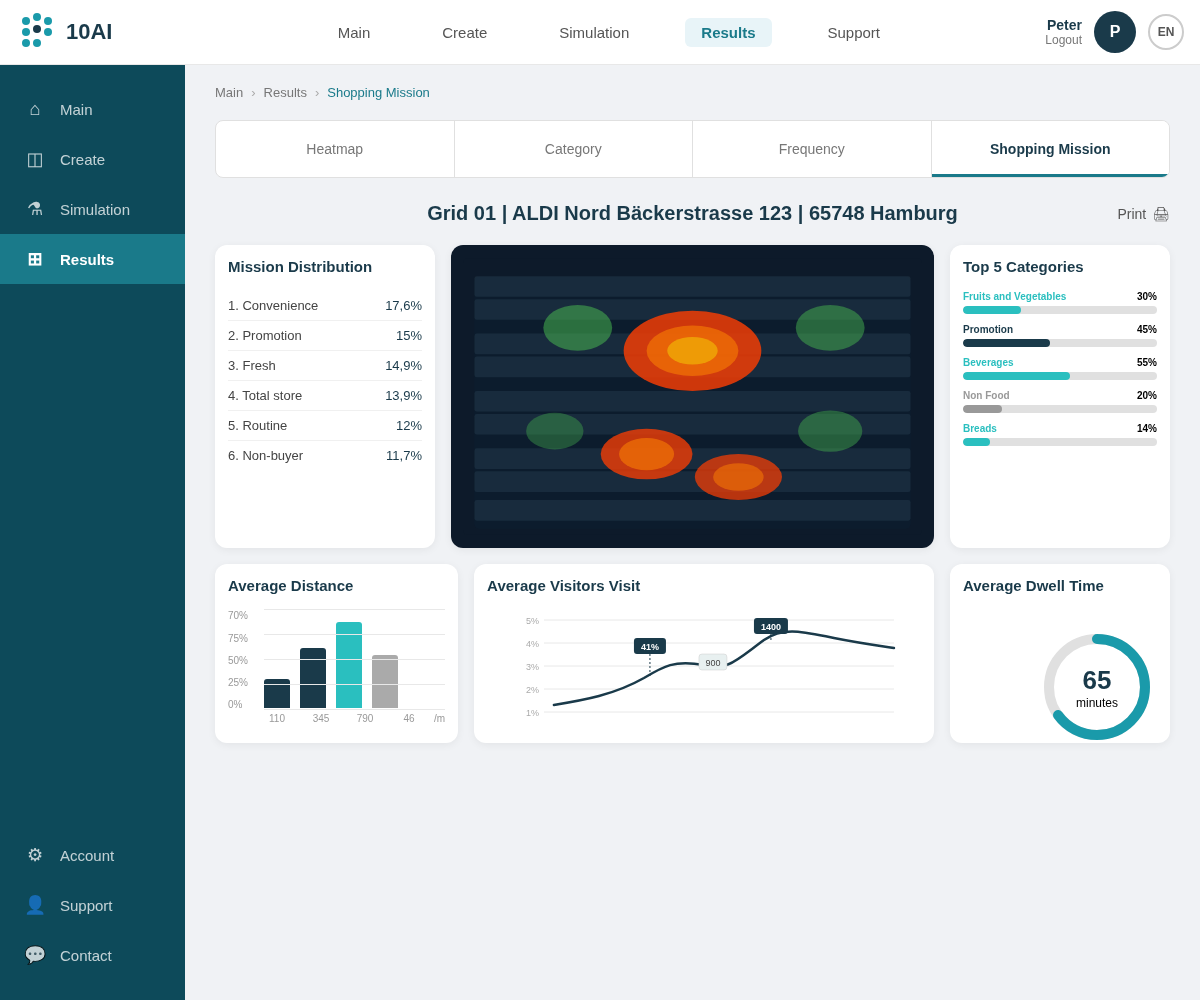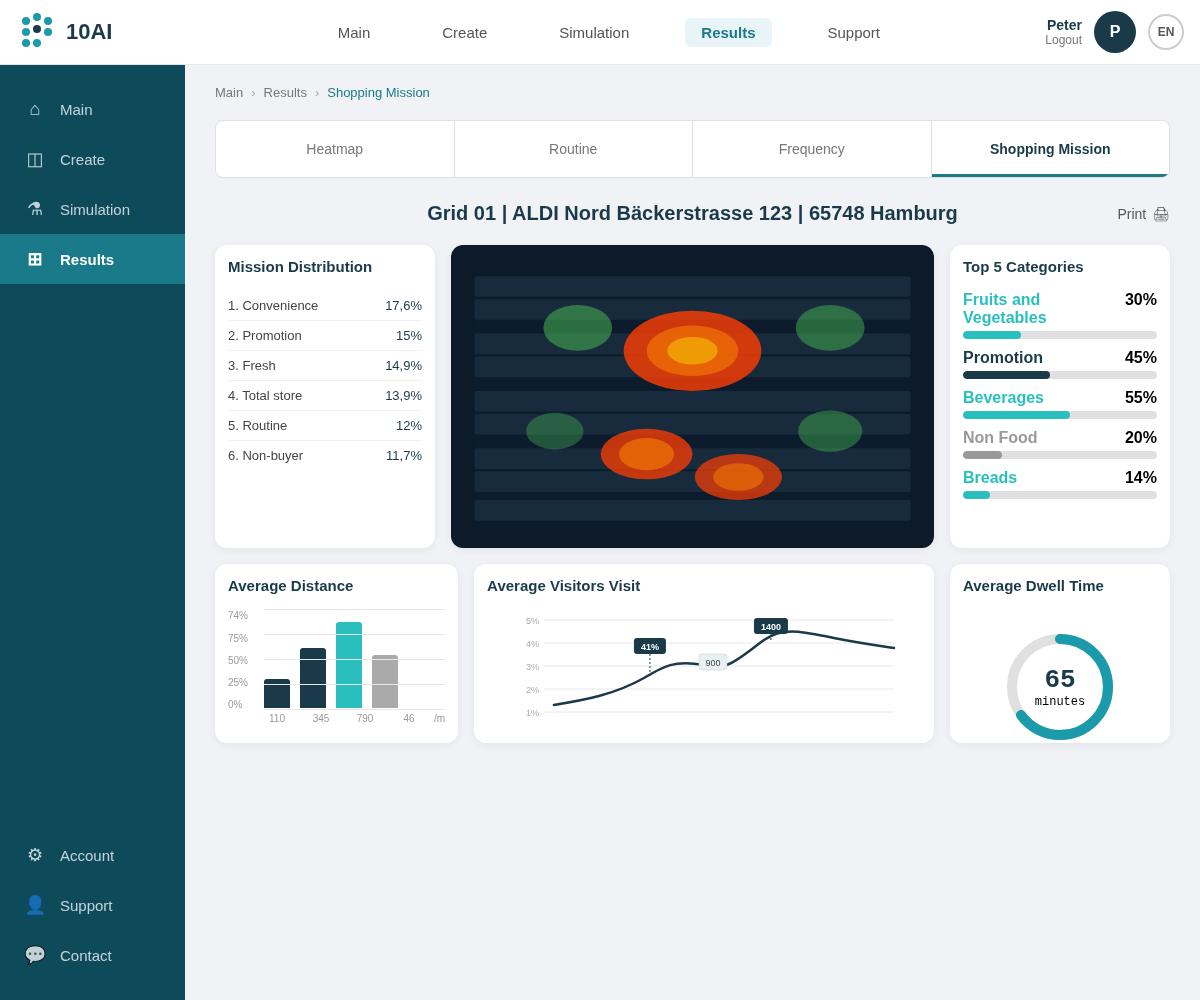--- a/index.html
+++ b/index.html
@@ -221,21 +221,21 @@
       border-radius: 12px;
     }
 
     
     .top5-card { flex: 0 0 220px; }
     .cat-item { margin-bottom: 10px; }
     .cat-label-row {
       display: flex;
       justify-content: space-between;
       margin-bottom: 4px;
-      font-size: 16px;
+      font-size: 10px;
     }
     .cat-label { font-weight: 600; }
     .cat-pct { font-weight: 700; }
     .cat-bar-bg {
       height: 8px;
       background: #e0e0e0;
       border-radius: 4px;
       overflow: hidden;
     }
     .cat-bar-fill {
@@ -297,24 +297,23 @@
     
     .line-chart-container {
       height: 120px;
       position: relative;
     }
 
     
     .dwell-center {
       display: flex;
       flex-direction: column;
-      align-items: center;
+      align-items: flex-end;
       justify-content: center;
       height: 100%;
-      font-family: Liberation Mono, monospace;
     }
     .dwell-donut {
       position: relative;
       width: 120px;
       height: 120px;
     }
     .dwell-donut-svg { width: 120px; height: 120px; }
     .dwell-label {
       position: absolute;
       top: 50%; left: 50%;
@@ -397,21 +396,21 @@
     <div class="breadcrumb">
       <span class="breadcrumb-item">Main</span>
       <span class="breadcrumb-sep">›</span>
       <span class="breadcrumb-item">Results</span>
       <span class="breadcrumb-sep">›</span>
       <span class="breadcrumb-item current">Shopping Mission</span>
     </div>
 
     <div class="tabs">
       <div class="tab">Heatmap</div>
-      <div class="tab">Routine</div>
+      <div class="tab">Category</div>
       <div class="tab">Frequency</div>
       <div class="tab active">Shopping Mission</div>
     </div>
 
     <div class="page-title-row">
       <h2 class="page-title">Grid 01 | ALDI Nord Bäckerstrasse 123 | 65748 Hamburg</h2>
       <div class="print-btn">
         <span>Print</span>
         <span>🖨</span>
       </div>
@@ -541,21 +540,21 @@
 
       <div class="card avg-distance-card">
         <div class="card-title">Average Distance</div>
         <div class="bar-chart">
           <div class="bar-chart-area">
             <div class="bar-y-labels">
               <span>0%</span>
               <span>25%</span>
               <span>50%</span>
               <span>75%</span>
-              <span>74%</span>
+              <span>70%</span>
             </div>
             <div class="bar-grid-line" style="bottom:0"></div>
             <div class="bar-grid-line" style="bottom:25%"></div>
             <div class="bar-grid-line" style="bottom:50%"></div>
             <div class="bar-grid-line" style="bottom:75%"></div>
             <div class="bar-grid-line" style="bottom:100%"></div>
             <div id="bar-groups" style="display:flex;align-items:flex-end;gap:10px;flex:1;height:100%;padding-bottom:2px;">
                 <div style="width: 26px; height: 30%; background: rgb(26, 58, 74); border-radius: 3px 3px 0px 0px;"></div>
                 <div style="width: 26px; height: 62%; background: rgb(26, 58, 74); border-radius: 3px 3px 0px 0px;"></div>
                 <div style="width: 26px; height: 88%; background: rgb(42, 191, 191); border-radius: 3px 3px 0px 0px;"></div>

